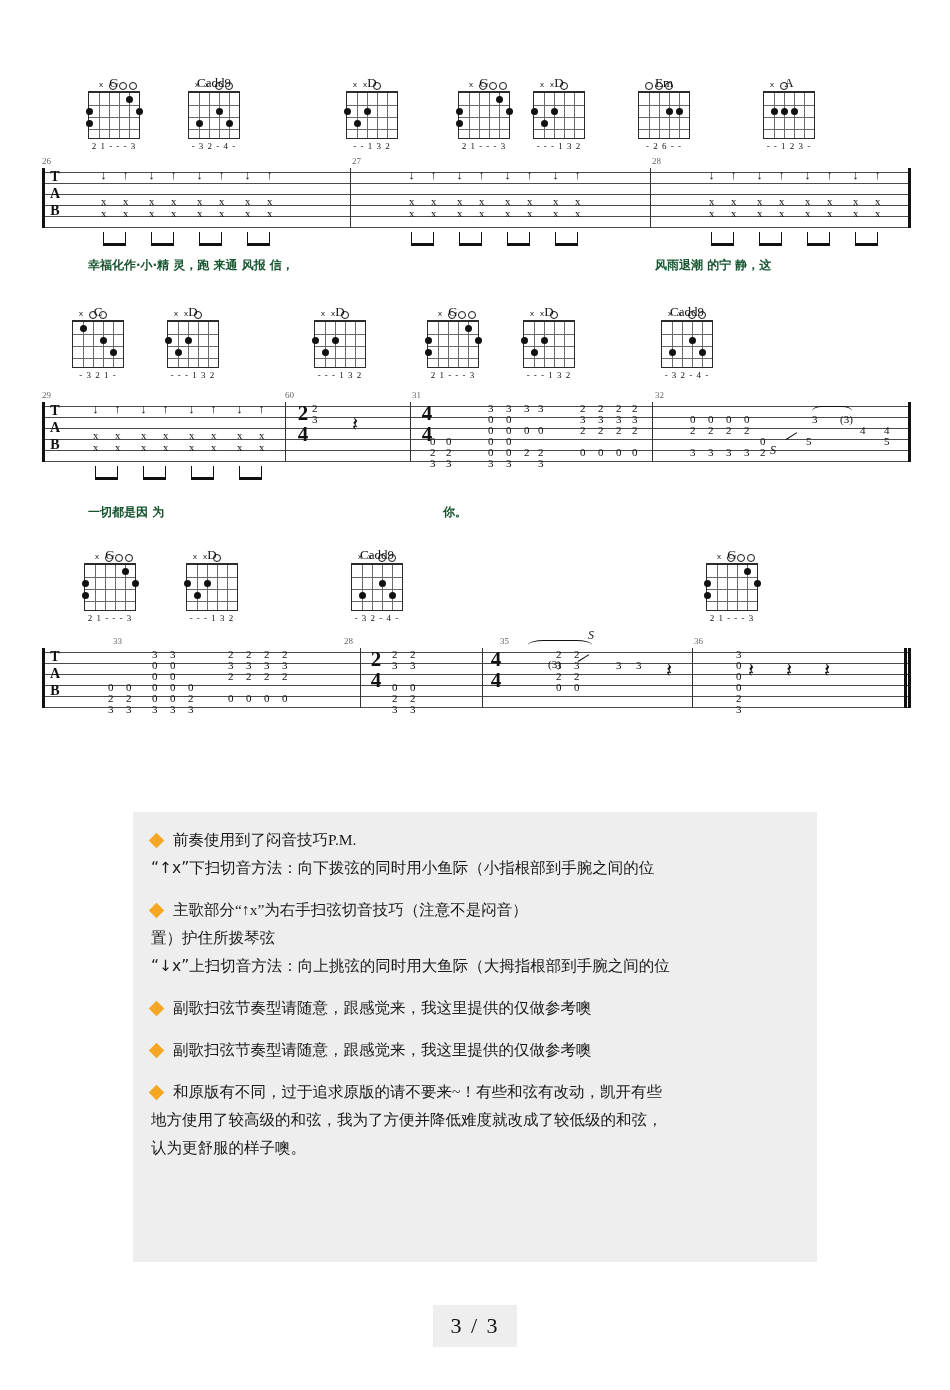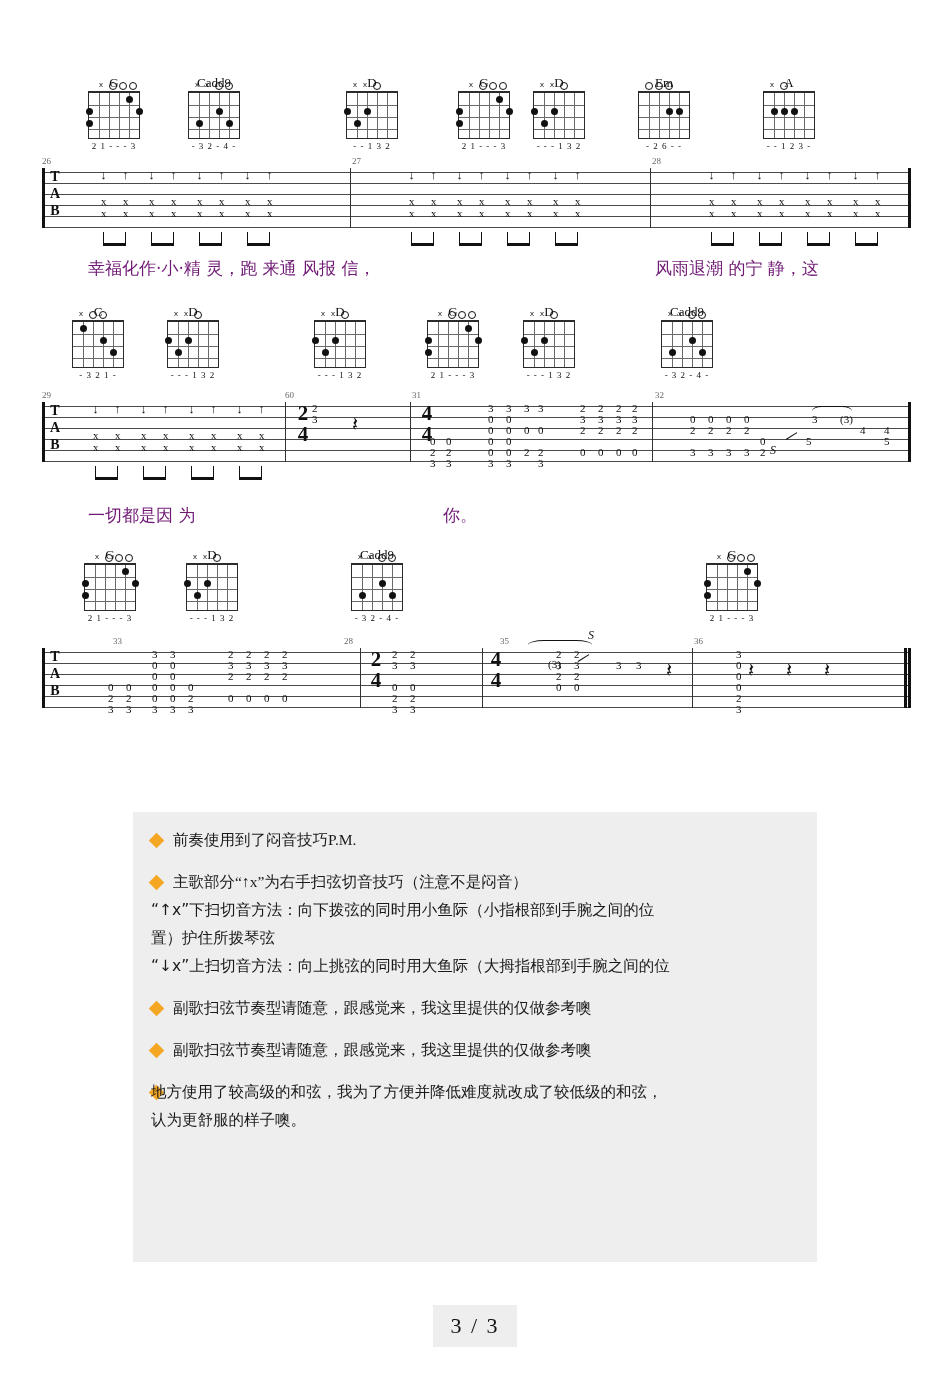--- a/index.html
+++ b/index.html
@@ -51,22 +51,22 @@
   .arrow{position:absolute;width:7px;color:#111;font-size:13px;line-height:13px;text-align:center;}
   .stem{position:absolute;width:1px;background:#111;}
   .beam{position:absolute;height:3px;background:#111;}
   .timesig{
     position:absolute;font-family:"Liberation Serif",serif;font-weight:bold;
     font-size:21px;line-height:19px;color:#111;text-align:center;width:18px;
   }
   .rest{position:absolute;font-family:"Liberation Serif",serif;font-size:20px;color:#111;line-height:20px;}
 
   .lyric{
-    position:absolute;font-family:"DejaVu Sans",sans-serif;font-size:17px;color:#701a75;
-    white-space:nowrap;font-weight:normal;
+    position:absolute;font-family:"DejaVu Sans",sans-serif;font-size:12px;color:#14532d;
+    white-space:nowrap;font-weight:bold;
   }
 
   .slur{position:absolute;border-top:1.3px solid #111;border-radius:50%/100%;height:9px;}
   .slide{position:absolute;width:12px;height:10px;}
   .slide:after{
     content:"";position:absolute;left:0;top:9px;width:13px;height:1.2px;background:#111;
     transform:rotate(-32deg);transform-origin:left center;
   }
   .smark{position:absolute;font-family:"Liberation Serif",serif;font-style:italic;font-size:12px;color:#111;}
 
@@ -796,26 +796,26 @@
   <div class="slide" style="left:786px;top:430px;"></div>
 
   <div class="lyric" style="left:88px;top:257px;">幸福化作·小·精 灵，跑    来通 风报 信，</div>
   <div class="lyric" style="left:655px;top:257px;">风雨退潮 的宁 静，这</div>
   <div class="lyric" style="left:88px;top:504px;">一切都是因  为</div>
   <div class="lyric" style="left:443px;top:504px;">你。</div>
 
   <div class="notes" id="notes-panel">
       <div style="height: 14px;"></div>
       <div class="row lead" style="margin-top: 0px;"><span class="bullet"></span><span>前奏使用到了闷音技巧P.M.</span></div>
+      <div class="row"><span>“↑x”下扫切音方法：向下拨弦的同时用小鱼际（小指根部到手腕之间的位</span></div>
       <div class="row lead" style="margin-top: 14px;"><span class="bullet"></span><span>主歌部分“↑x”为右手扫弦切音技巧（注意不是闷音）</span></div>
-      <div class="row"><span>“↑x”下扫切音方法：向下拨弦的同时用小鱼际（小指根部到手腕之间的位</span></div>
       <div class="row"><span>置）护住所拨琴弦</span></div>
       <div class="row"><span>“↓x”上扫切音方法：向上挑弦的同时用大鱼际（大拇指根部到手腕之间的位</span></div>
       <div class="row lead" style="margin-top: 14px;"><span class="bullet"></span><span>副歌扫弦节奏型请随意，跟感觉来，我这里提供的仅做参考噢</span></div>
       <div class="row lead" style="margin-top: 14px;"><span class="bullet"></span><span>副歌扫弦节奏型请随意，跟感觉来，我这里提供的仅做参考噢</span></div>
-      <div class="row lead" style="margin-top: 14px;"><span class="bullet"></span></div>
+      <div class="row lead" style="margin-top: 14px;"><span class="bullet"></span><span>和原版有不同，过于追求原版的请不要来~！有些和弦有改动，凯开有些</span></div>
       <div class="row"><span>地方使用了较高级的和弦，我为了方便并降低难度就改成了较低级的和弦，</span></div>
       <div class="row"><span>认为更舒服的样子噢。</span></div>
     </div>
 
   <div class="pagenum">3 / 3</div>
 <div class="num" style="left: 548px; top: 659px;">(3)</div>
   </div>
 
 </body></html>

